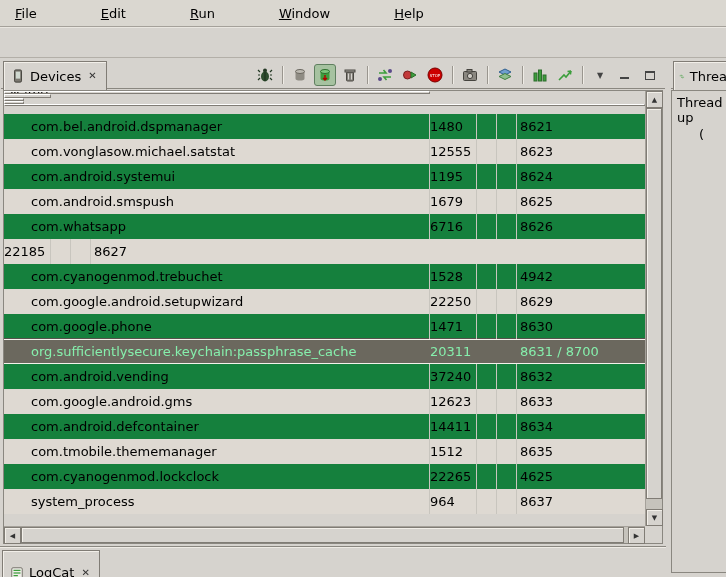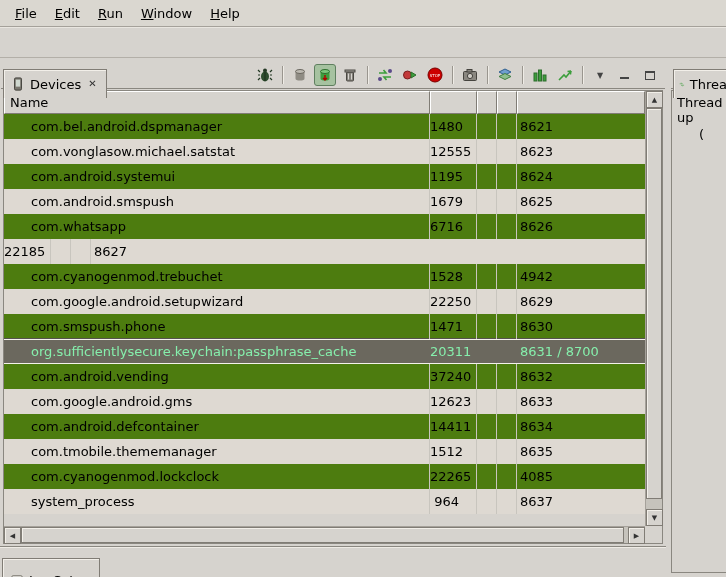--- a/index.html
+++ b/index.html
@@ -4,58 +4,58 @@
 <style>
   * { box-sizing: border-box; margin: 0; padding: 0; }
   html,body { width:726px; height:577px; overflow:hidden; }
   body {
     position:relative; background:#d6d3ce; color:#000;
     font-family:"DejaVu Sans","Liberation Sans",sans-serif; font-size:13px;
   }
   
   .menu-bar { position:absolute; left:0; top:0; right:0; height:27px;
     display:flex; align-items:center; padding-left:6px; background:#dad7d0;
-    border-bottom:1px solid #a5a19a; }
+    border-bottom:1px solid #a5a19a;gap:46px; }
   .menu-item { padding:3px 9px; cursor:default; }
   .menu-item u { text-decoration:underline; }
   
   .top-toolbar { position:absolute; left:0; top:27px; right:0; height:31px;
     background:#d6d3ce; border-bottom:1px solid #b3afa8; box-shadow:inset 0 1px 0 #e9e6e0; }
   
   .left-panel { position:absolute; left:1px; top:59px; width:664px; height:487px; }
   .right-panel { position:absolute; left:671px; top:59px; width:55px; height:516px; }
   .tabbar { position:absolute; left:0; top:0; right:0; height:30px; border-bottom:1px solid #8a8780; }
   .tab { position:absolute; left:2px; top:2px; height:29px; display:flex; align-items:center;
     gap:5px; padding:0 7px; background:#d6d3ce; border:1px solid #807c75; border-bottom:none;
-    box-shadow:inset 1px 1px 0 #f2efe9; z-index:2;margin-top:8px; }
+    box-shadow:inset 1px 1px 0 #f2efe9; z-index:2; }
   .tab .close { font-size:10px; color:#333; padding:1px 2px; line-height:1; }
   
   .dev-toolbar { position:absolute; right:4px; top:4px; height:24px; display:flex; align-items:center; gap:3px; }
   .tbtn { width:22px; height:22px; display:flex; align-items:center; justify-content:center; border:1px solid transparent; }
   .tbtn.pressed { background:#a6c2a0; border:1px solid #5f7f5f; border-radius:3px; }
   .tsep { width:1px; height:18px; background:#9a968f; box-shadow:1px 0 0 #efece6; margin:0 3px; }
   .tbtn svg { width:16px; height:16px; display:block; }
   .chev { font-size:8px; color:#444; }
   .min-glyph { width:10px; height:10px; position:relative; }
   .min-glyph::after { content:""; position:absolute; left:0; bottom:1px; width:9px; height:2px; background:#444; }
   .max-glyph { width:10px; height:9px; border:1px solid #444; border-top:2px solid #444; }
   
   .table-frame { position:absolute; left:2px; top:31px; right:2px; bottom:2px;
     border:1px solid #8a8780; background:#d6d3ce; }
-  .thead { position:absolute; left:0; top:0; right:17px; height:15px; display:flex; }
+  .thead { position:absolute; left:0; top:0; right:17px; height:15px; display:flex;flex-direction:column; }
   .hcell { height:23px; background:#d6d3ce; border-top:1px solid #ffffff; border-left:1px solid #ffffff;
     border-right:1px solid #807c75; border-bottom:1px solid #807c75;
     display:flex; align-items:center; padding-left:5px; overflow:hidden; white-space:nowrap; }
   .h-name { width:426px; } .h-pid { width:47px; } .h-b1 { width:20px; } .h-b2 { width:20px; } .h-port { flex:1; }
   .tbody { position:absolute; left:0; top:23px; right:17px; bottom:17px; overflow:hidden; background:#d6d3ce; }
-  .trow { display:flex; height:25px; line-height:25px; background:#4d7c0f; }
+  .trow { display:flex; height:25px; line-height:25px; background:#15803d; }
   .trow.alt { background:#ded9d2; }
   .cell { overflow:hidden; white-space:nowrap; }
   .c-name { width:426px; padding-left:27px; border-right:1px solid #c8c5be; }
-  .c-pid  { width:47px; text-align:right; padding-right:17px; border-right:1px solid #c8c5be; }
+  .c-pid  { width:47px; text-align:left; padding-right:17px; border-right:1px solid #c8c5be; }
   .c-b1 { width:20px; border-right:1px solid #c8c5be; }
   .c-b2 { width:20px; border-right:1px solid #c8c5be; }
   .c-port { flex:1; padding-left:3px; }
   .trow.sel { background:#6b685e; color:#86efac;
     box-shadow:inset 0 1px 0 #f4f2ec, inset 0 -1px 0 #f4f2ec, 0 -1px 0 #55534c, 0 1px 0 #55534c; }
   .trow.sel .cell { border-color:transparent; }
   
   .vscroll { position:absolute; right:0; top:0; width:17px; bottom:17px; background:#c6c3bc; border-left:1px solid #a5a19a; }
   .hscroll { position:absolute; left:0; bottom:0; right:17px; height:17px; background:#c6c3bc; border-top:1px solid #a5a19a; }
   .sbtn { position:absolute; width:17px; height:17px; background:#d6d3ce;
@@ -260,21 +260,21 @@
           <div class="cell c-port">4942</div>
         </div>
         <div class="trow alt">
           <div class="cell c-name">com.google.android.setupwizard</div>
           <div class="cell c-pid">22250</div>
           <div class="cell c-b1"></div>
           <div class="cell c-b2"></div>
           <div class="cell c-port">8629</div>
         </div>
         <div class="trow">
-          <div class="cell c-name">com.smspush.phone</div>
+          <div class="cell c-name">com.google.phone</div>
           <div class="cell c-pid">1471</div>
           <div class="cell c-b1"></div>
           <div class="cell c-b2"></div>
           <div class="cell c-port">8630</div>
         </div>
         <div class="trow alt sel">
           <div class="cell c-name">org.sufficientlysecure.keychain:passphrase_cache</div>
           <div class="cell c-pid">20311</div>
           <div class="cell c-b1"></div>
           <div class="cell c-b2"></div>
@@ -306,21 +306,21 @@
           <div class="cell c-pid">1512</div>
           <div class="cell c-b1"></div>
           <div class="cell c-b2"></div>
           <div class="cell c-port">8635</div>
         </div>
         <div class="trow">
           <div class="cell c-name">com.cyanogenmod.lockclock</div>
           <div class="cell c-pid">22265</div>
           <div class="cell c-b1"></div>
           <div class="cell c-b2"></div>
-          <div class="cell c-port">4085</div>
+          <div class="cell c-port">4625</div>
         </div>
         <div class="trow alt">
           <div class="cell c-name">system_process</div>
           <div class="cell c-pid">964</div>
           <div class="cell c-b1"></div>
           <div class="cell c-b2"></div>
           <div class="cell c-port">8637</div>
         </div>
       </div>
 

